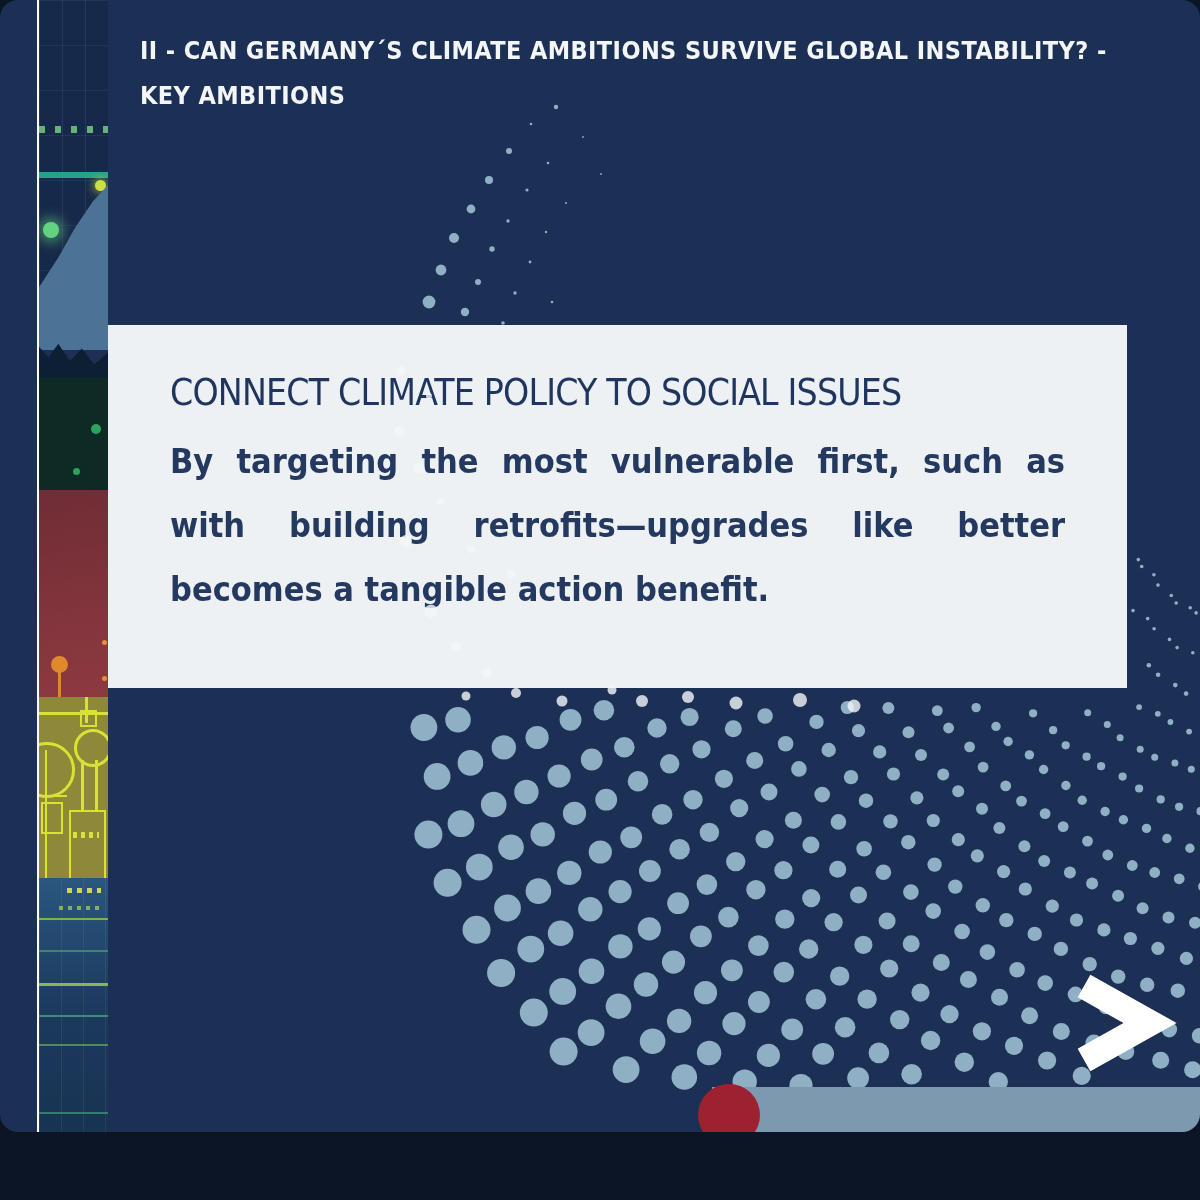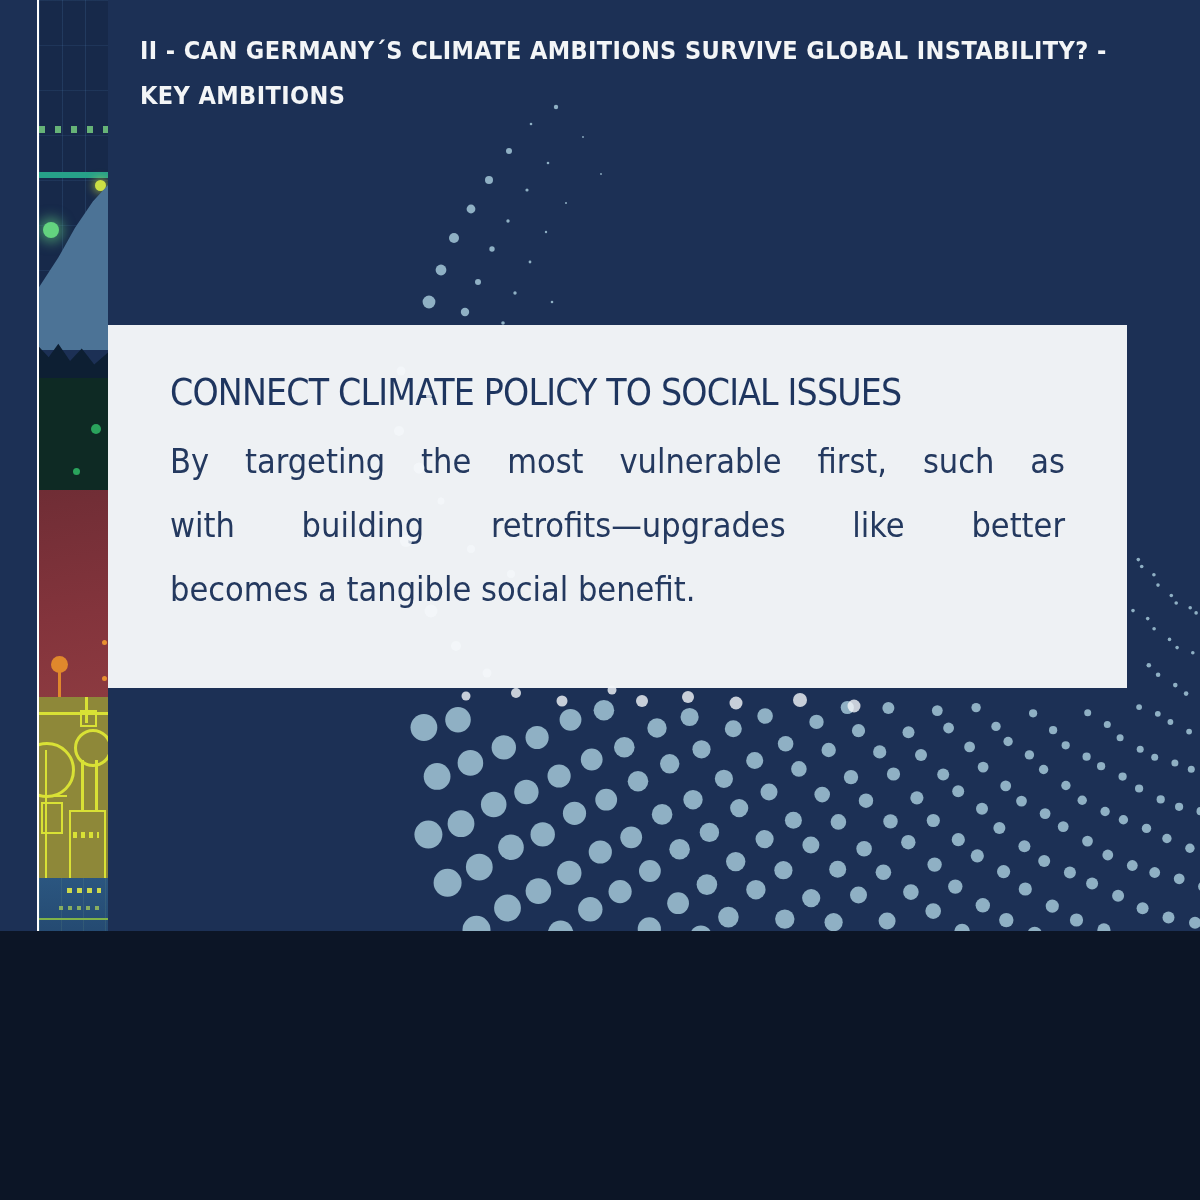--- a/index.html
+++ b/index.html
@@ -2,23 +2,24 @@
 <html style="--background: #1c3055; --card_bg: #eef1f4; --title_text: #1e355f; --body_text: #24395f; --header_text: #f3f5f7; --dots: #8fb0c4; --white_dots: #f4f7fa; --progress_bar: #7d99b0; --progress_dot: #9e2130; --chevron: #ffffff;"><head>
 <meta charset="utf-8">
 <style>
   :root{
     --background:#1c3055; --card-bg:#eef1f4; --title-text:#1e355f; --body-text:#24395f;
     --header-text:#f3f5f7; --dots:#8fb0c4; --progress-bar:#7d99b0; --progress-dot:#9e2130;
     --chevron:#ffffff;
   }
   html,body{margin:0;padding:0;background:#0c1526;}
   .canvas{
-    position:relative;width:1200px;height:931px;overflow:hidden;
+    position:relative;width:1200px;height:1132px;overflow:hidden;
     background:var(--background);
     font-family:"DejaVu Sans","Liberation Sans",sans-serif;
+    border-radius:18px;
   }
   
   .rail-line{position:absolute;left:37px;top:0;width:2px;height:1200px;background:#fff;z-index:2;}
   .strip{position:absolute;left:39px;top:0;width:69px;height:1200px;overflow:hidden;z-index:1;}
   .strip .seg{position:absolute;left:0;width:100%;}
   .seg-top{top:0;height:350px;background:#17294a;}
   .grid-overlay{position:absolute;left:0;top:0;width:100%;height:350px;
     background:
       repeating-linear-gradient(90deg, rgba(100,160,220,.14) 0 1px, transparent 1px 23px),
       repeating-linear-gradient(180deg, rgba(100,160,220,.10) 0 1px, transparent 1px 45px);}
@@ -67,21 +68,21 @@
   .header{position:absolute;left:140px;top:28px;width:1056px;z-index:4;
     color:var(--header-text);font-weight:bold;font-stretch:condensed;
     font-size:25px;line-height:45px;letter-spacing:.4px;}
   .header div{white-space:nowrap;}
   
   .card{position:absolute;left:108px;top:325px;width:1019px;height:363px;background:var(--card-bg);
     box-sizing:border-box;padding:46px 62px 0 62px;z-index:5;}
   .card-title{color:var(--title-text);font-weight:normal;font-stretch:condensed;
     font-size:37px;line-height:44px;letter-spacing:-0.8px;white-space:nowrap;margin-bottom:14px;}
   .card-body{color:var(--body-text);font-stretch:condensed;font-size:34px;line-height:64px;}
-  .card-body .ln{white-space:nowrap;}
+  .card-body .ln{white-space:nowrap;font-weight:bold;}
   .card-body .just{text-align:justify;text-align-last:justify;white-space:normal;}
   
   .dots-svg{position:absolute;left:0;top:0;z-index:6;pointer-events:none;}
   .chevron-svg{position:absolute;left:0;top:0;z-index:9;cursor:pointer;}
   .progress-bar{position:absolute;left:712px;top:1087px;width:488px;height:56px;background:var(--progress-bar);z-index:7;}
   .progress-dot{position:absolute;left:698px;top:1084px;width:62px;height:62px;border-radius:50%;background:var(--progress-dot);z-index:8;}
 </style>
 </head>
 <body>
 
@@ -135,21 +136,21 @@
   <div class="header">
     <div>II - CAN GERMANY´S CLIMATE AMBITIONS SURVIVE GLOBAL INSTABILITY? -</div>
     <div>KEY AMBITIONS</div>
   </div>
 
   <div class="card">
     <div class="card-title">CONNECT CLIMATE POLICY TO SOCIAL ISSUES</div>
     <div class="card-body">
       <div class="ln just">By targeting the most vulnerable first, such as</div>
       <div class="ln just">with building retrofits—upgrades like better</div>
-      <div class="ln">becomes a tangible social benefit.</div>
+      <div class="ln">becomes a tangible action benefit.</div>
     </div>
   </div>
 
   <svg class="dots-svg" width="1200" height="1200" id="dotsSvg">
       <circle cx="1199.6" cy="1035.7" r="7.8" fill="#8fb0c4" opacity="1"></circle>
       <circle cx="1192.6" cy="1069.7" r="8.5" fill="#8fb0c4" opacity="1"></circle>
       <circle cx="1203.5" cy="886.5" r="5.4" fill="#8fb0c4" opacity="1"></circle>
       <circle cx="1195.0" cy="922.8" r="6.0" fill="#8fb0c4" opacity="1"></circle>
       <circle cx="1186.4" cy="958.4" r="6.6" fill="#8fb0c4" opacity="1"></circle>
       <circle cx="1177.8" cy="990.7" r="7.2" fill="#8fb0c4" opacity="1"></circle>

